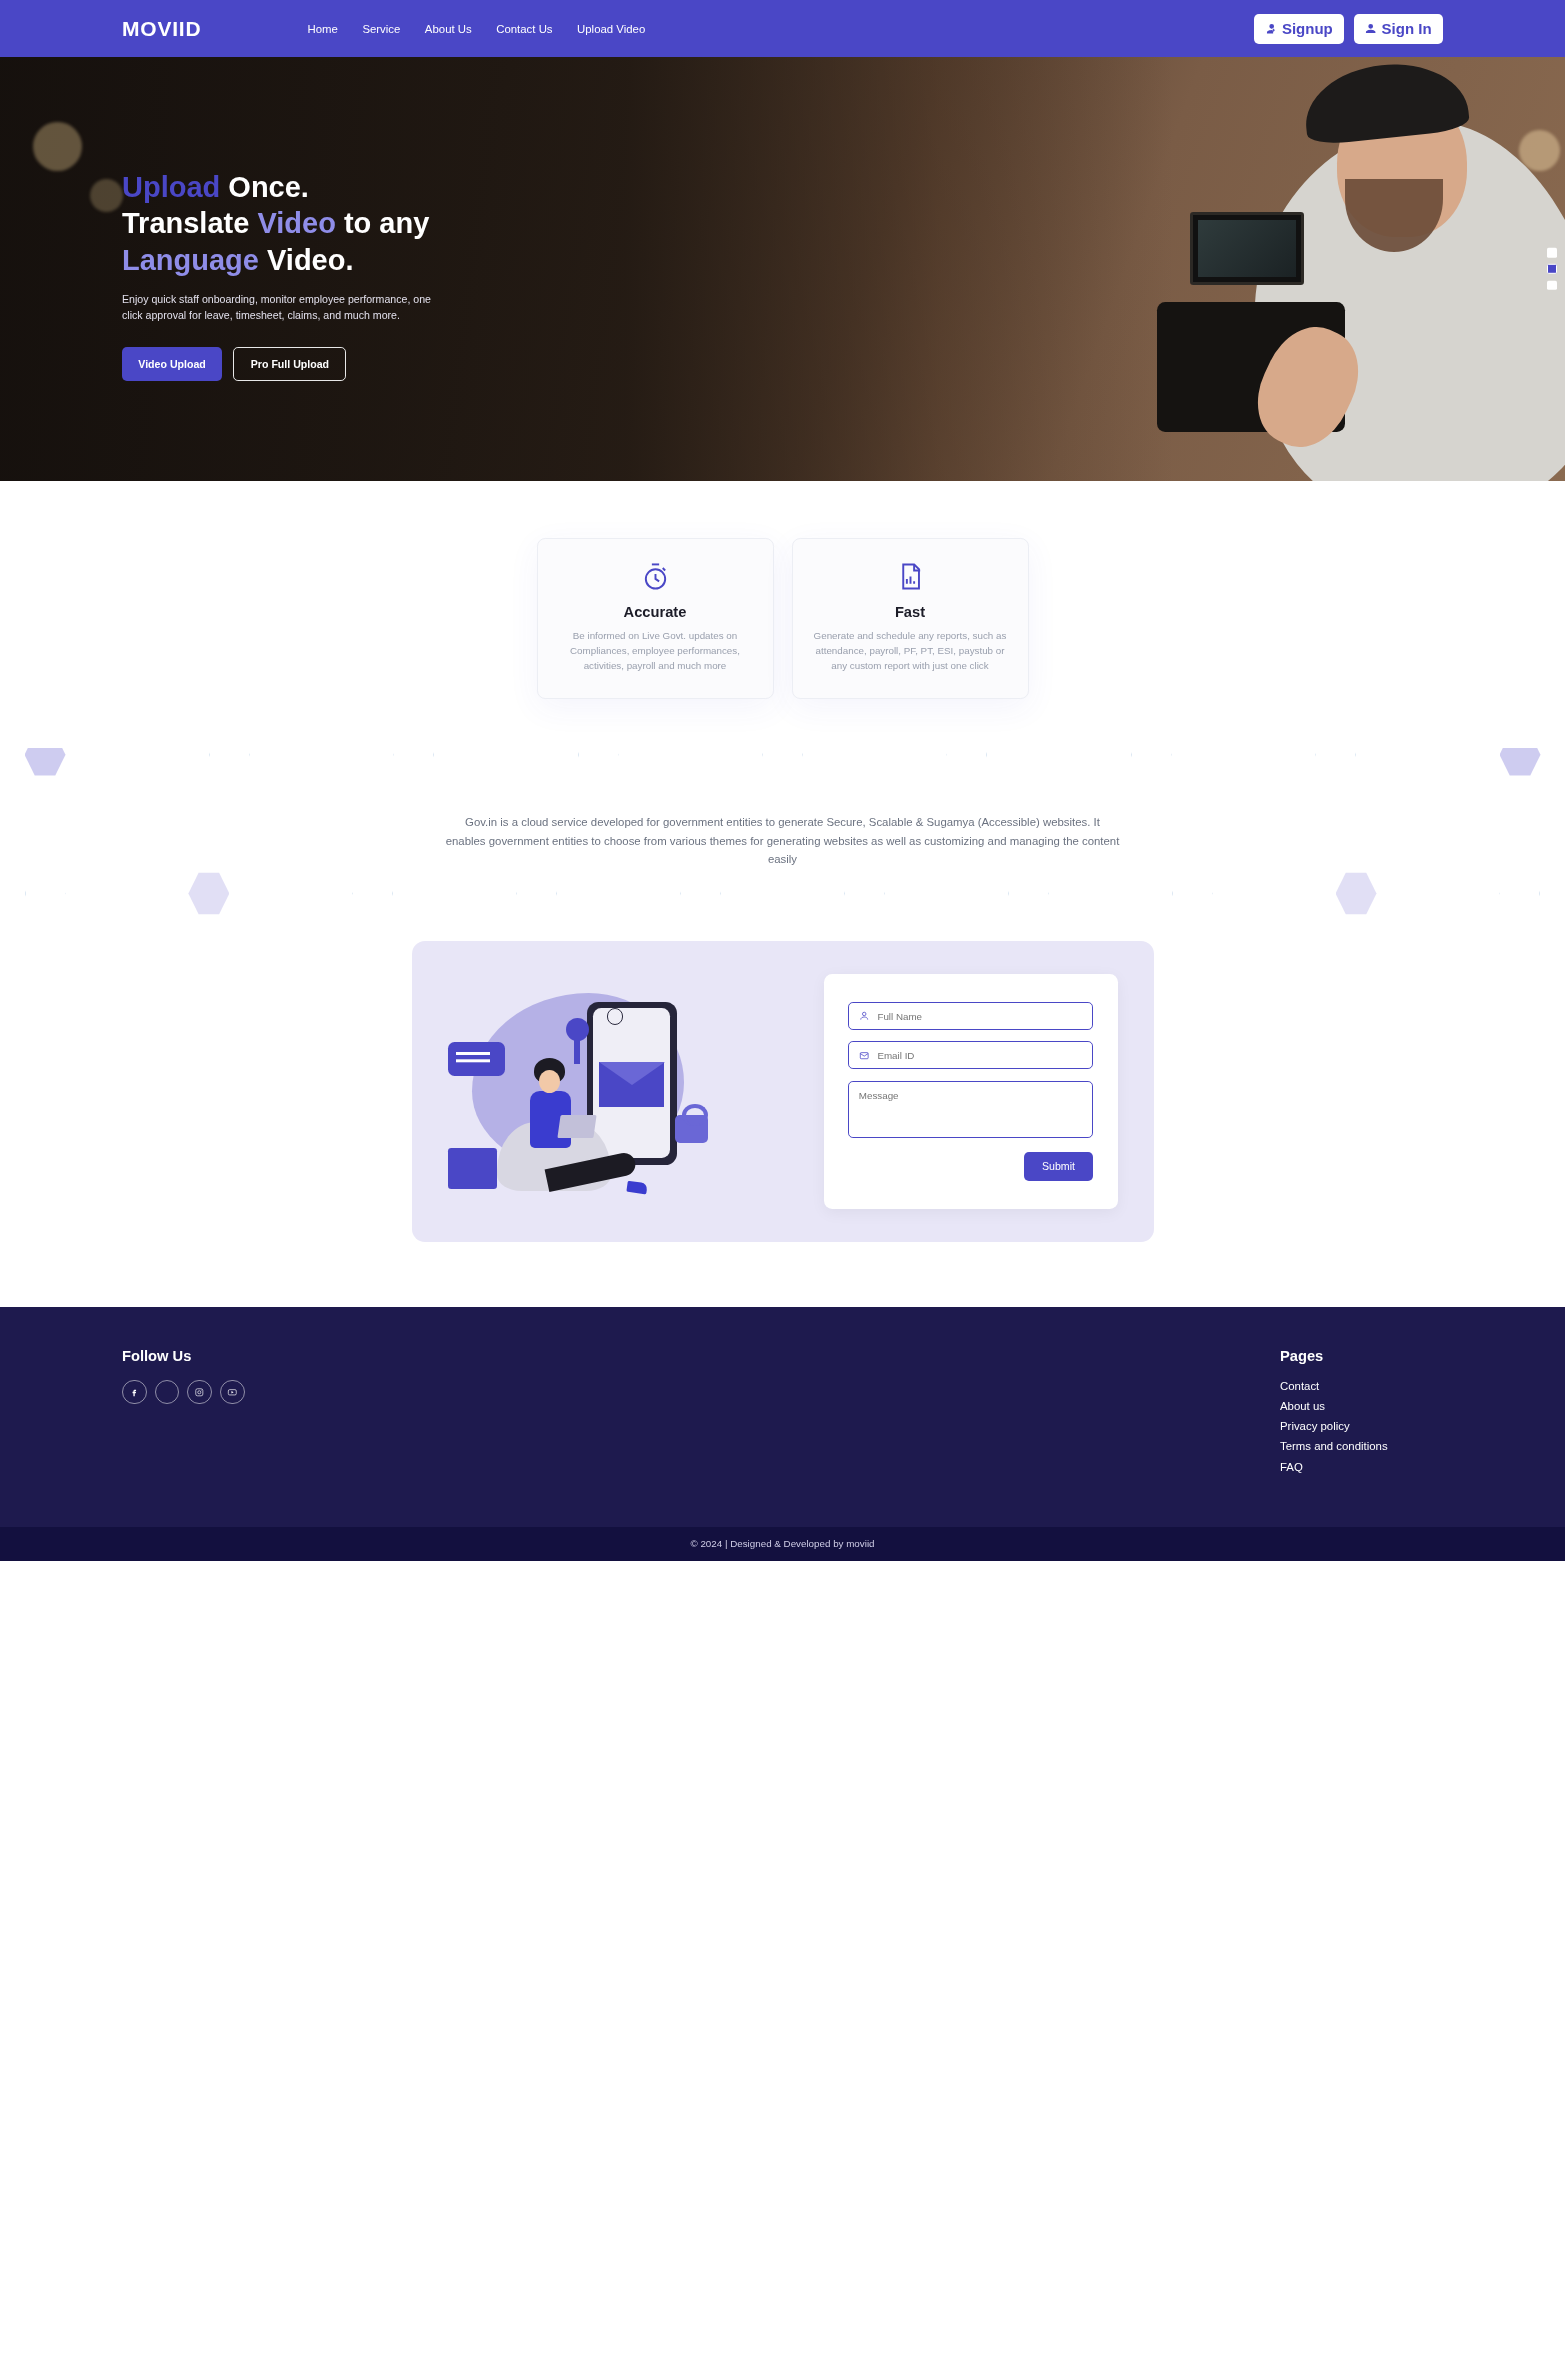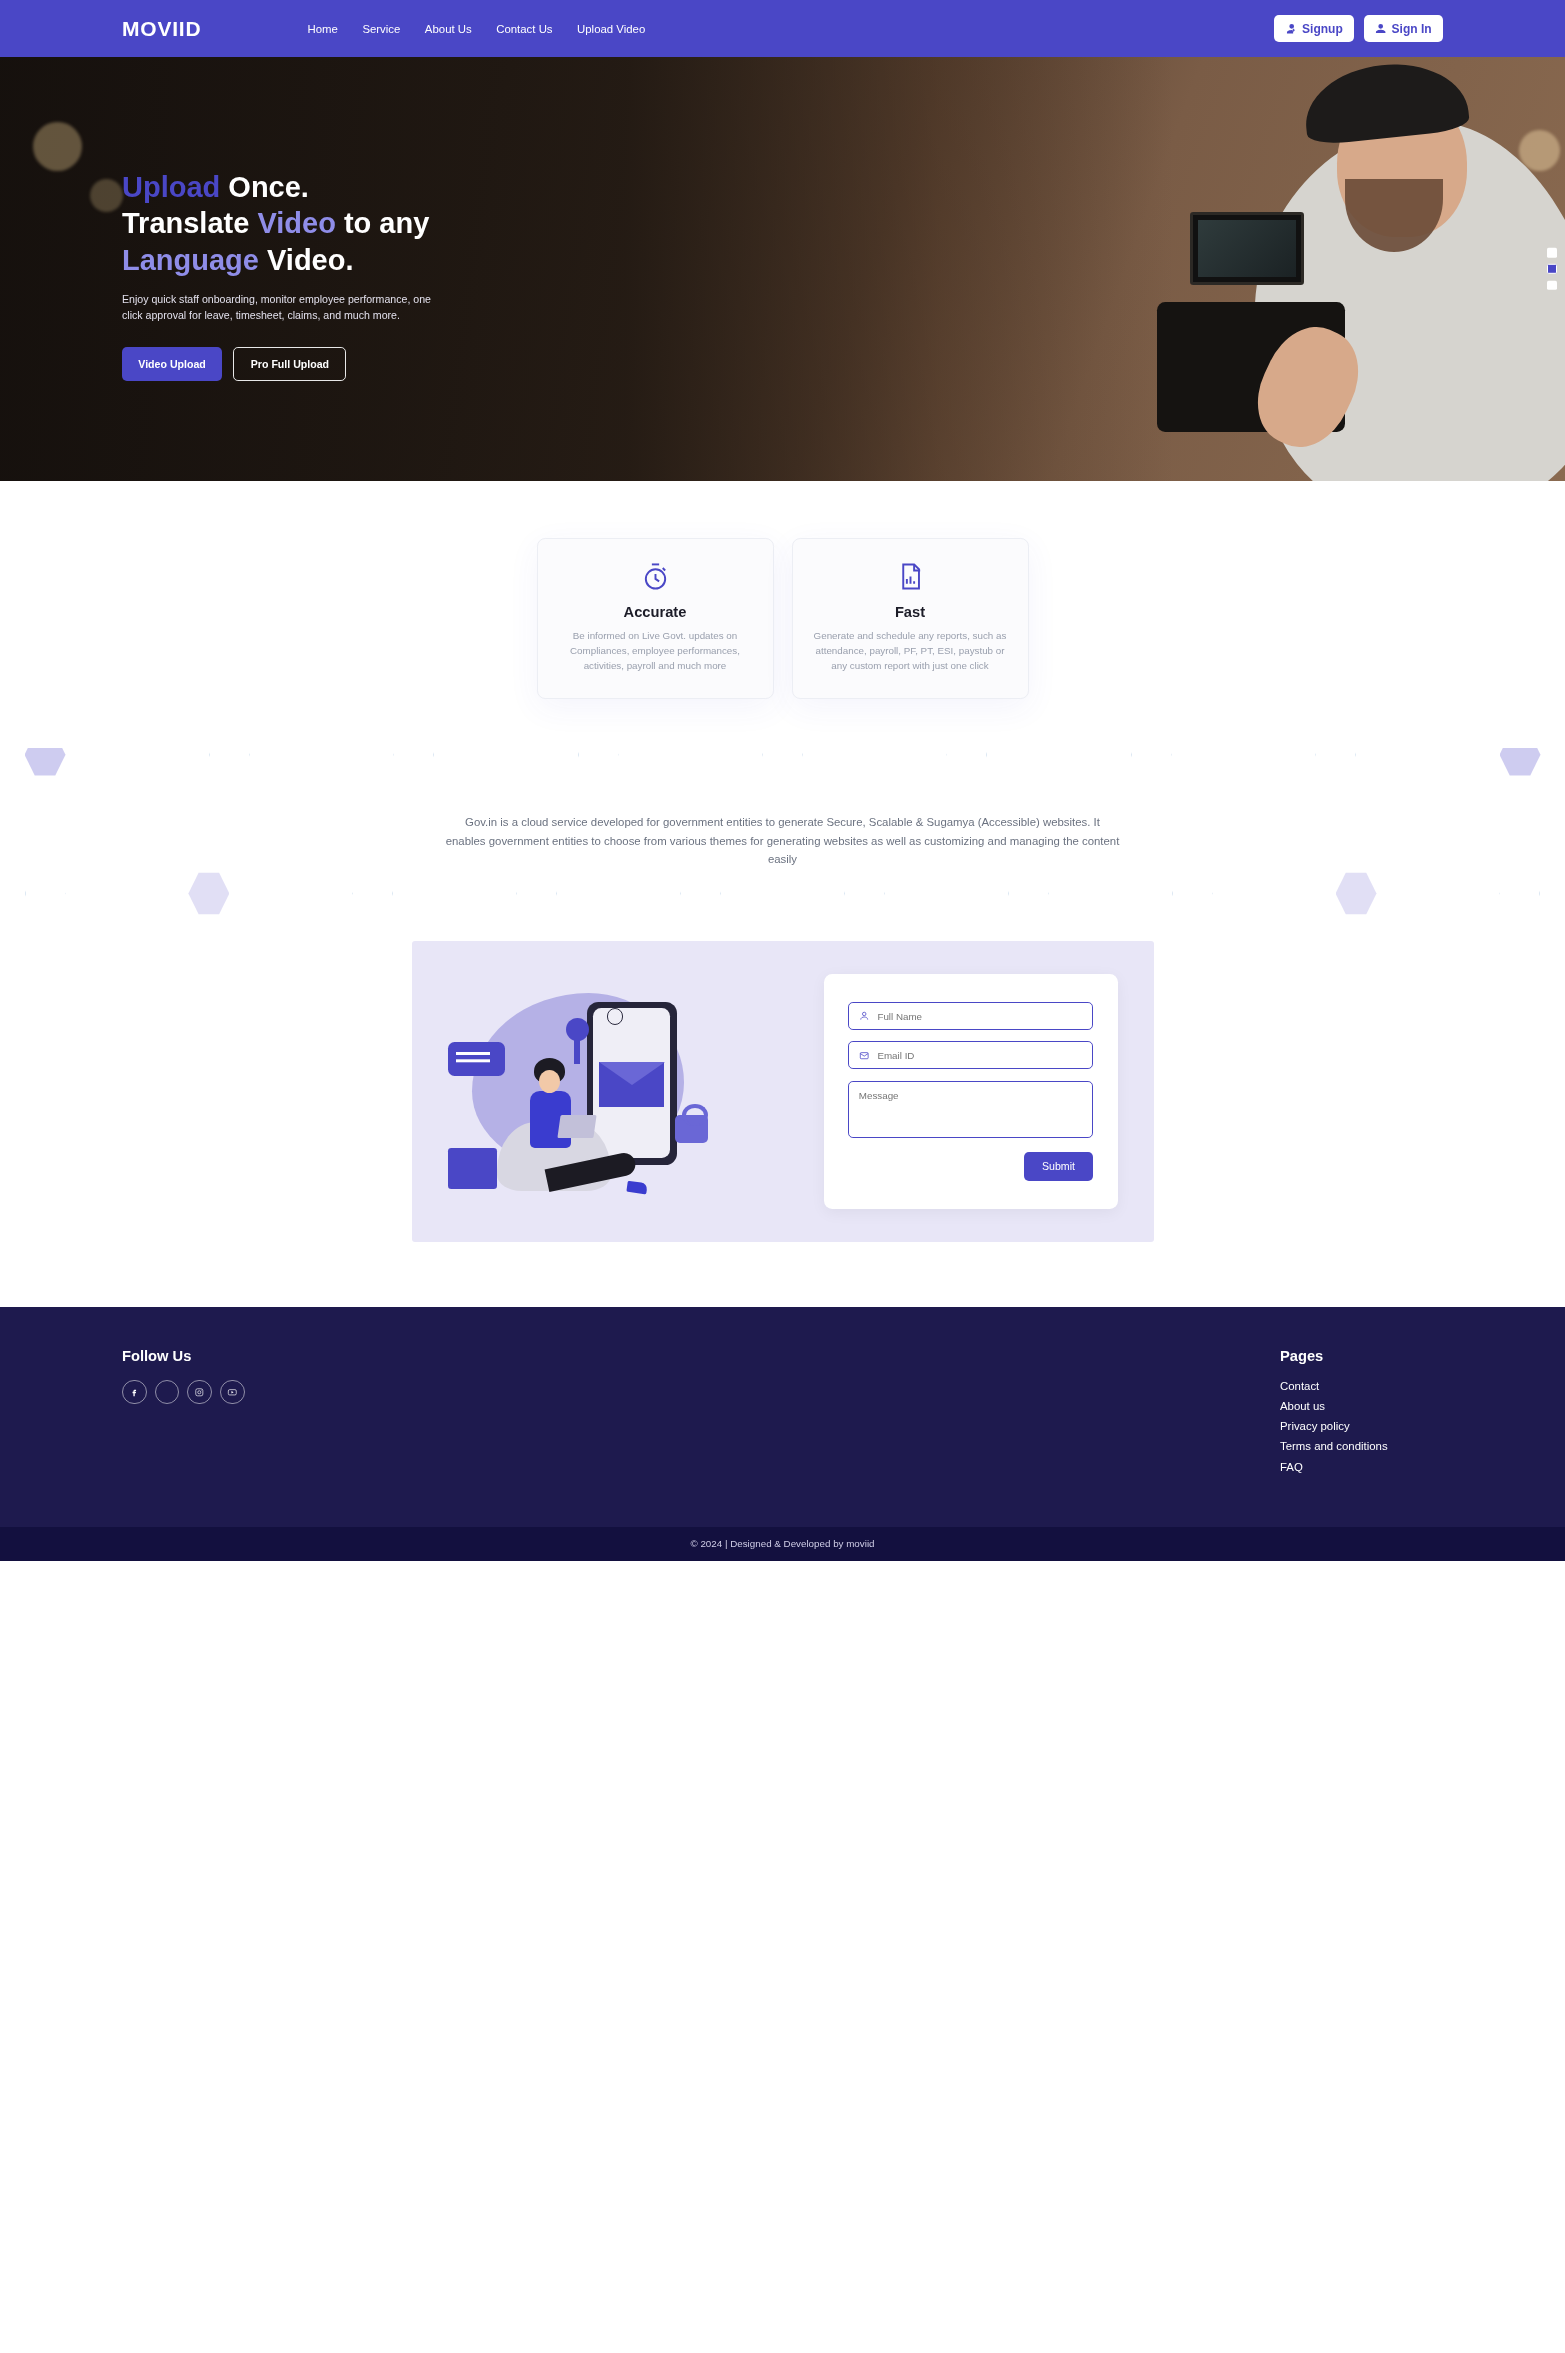--- a/index.html
+++ b/index.html
@@ -32,21 +32,21 @@
     margin-left:auto;
     display:flex;
     gap:9.8px;
   }
   .btn-white {
     background:#fff;
     color:#4a47c6;
     border:none;
     border-radius:4.9px;
     padding:6.5px 11.4px;
-    font-size:12px;
+    font-size:15px;
     font-weight:600;
     cursor:pointer;
     display:flex;
     align-items:center;
     gap:4.9px;
   }
   .btn-white svg { width:11.4px; height:11.4px; fill:#4a47c6; }
   
   .hero {
     position:relative;
@@ -281,21 +281,21 @@
     width:41px;height:46px;
     border:0.8px solid #d9e6f2;
     clip-path:polygon(25% 5%, 75% 5%, 100% 50%, 75% 95%, 25% 95%, 0% 50%);
     opacity:.9;
   }
   .hex.fill { background:#c9c7ee; border:none; }
   .hex.fill2 { background:#dedcf4; border:none; }
   
   .contact-wrap {
     background:#e8e6f7;
-    border-radius:3px;
+    border-radius:13px;
     max-width:742px;
     margin:0 auto 65px;
     display:flex;
     align-items:center;
     padding:33px 36px;
     gap:33px;
   }
   .ill {
     flex:1;
     height:212px;

